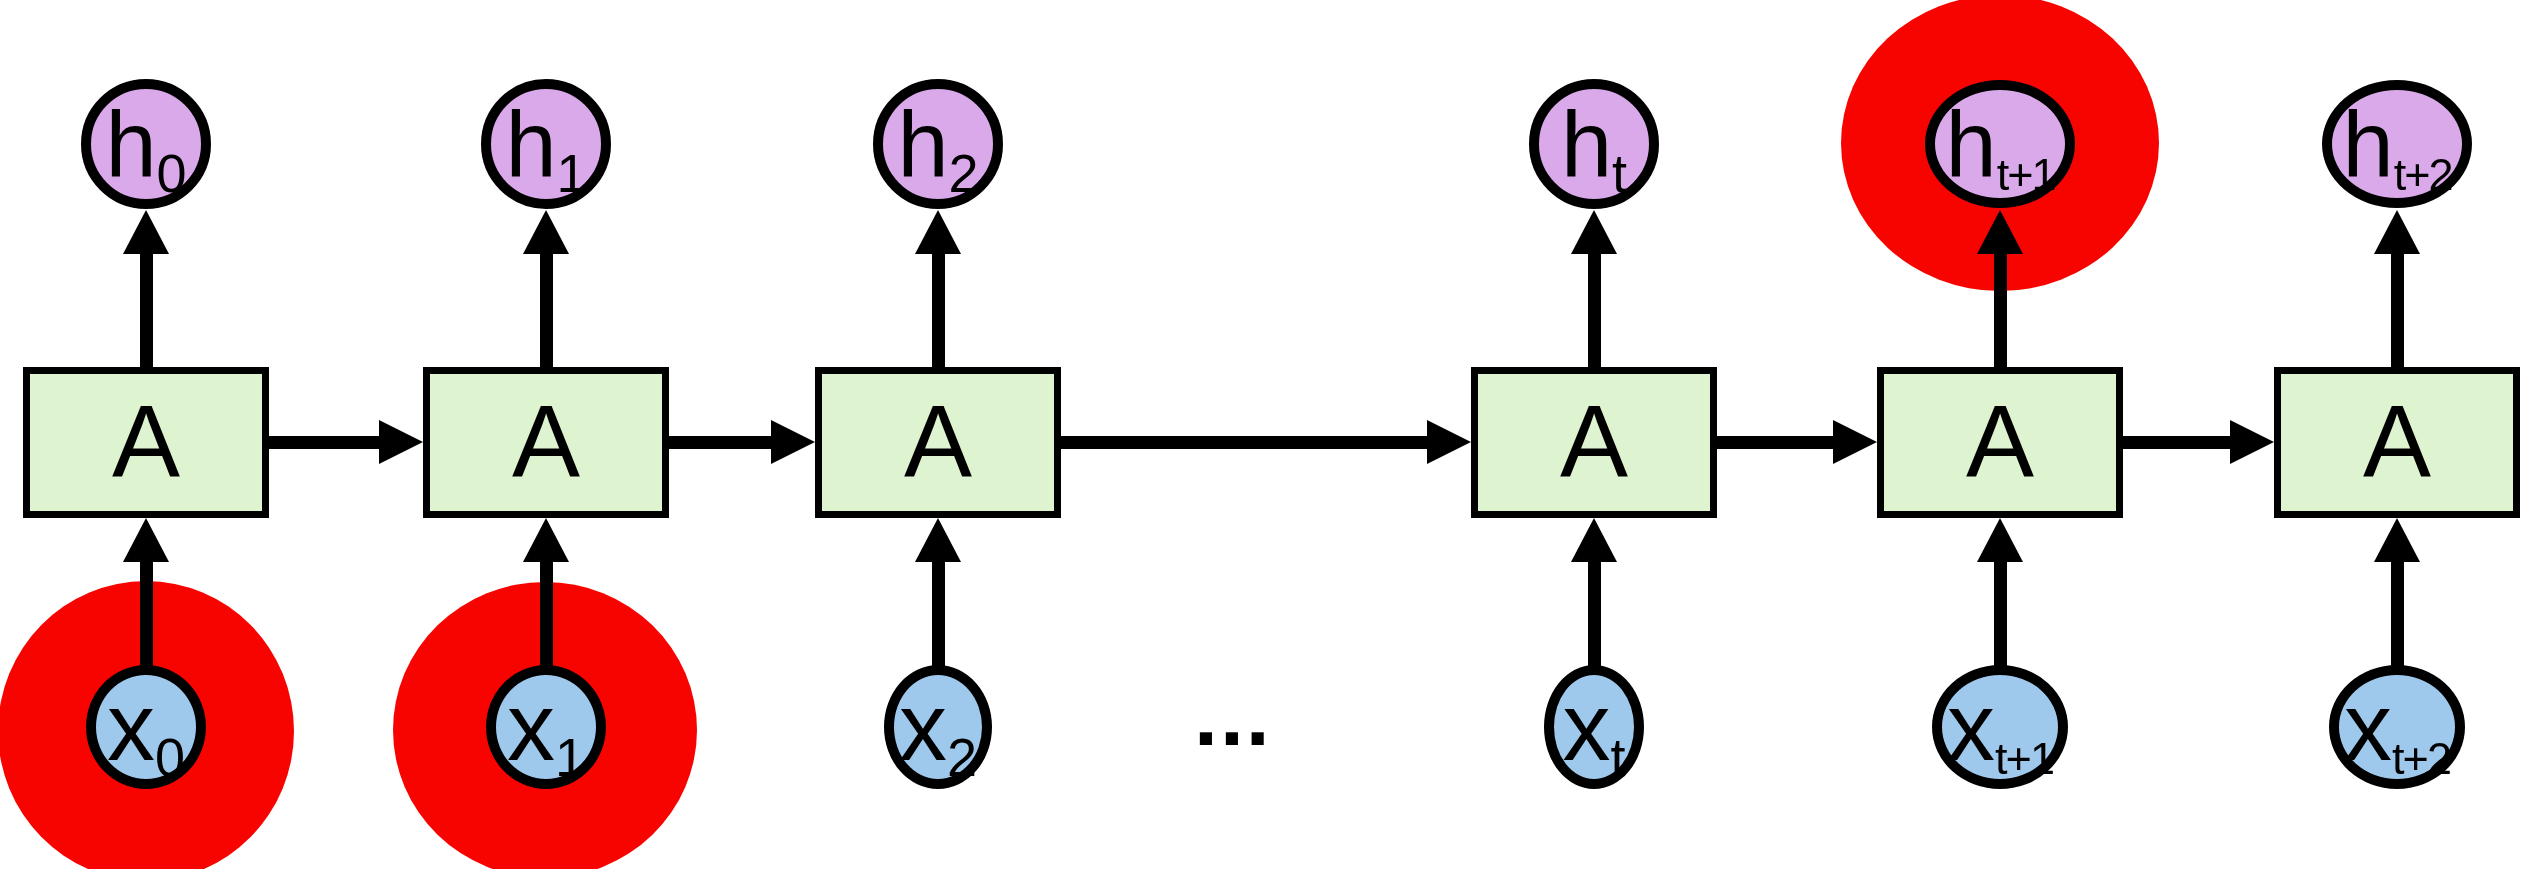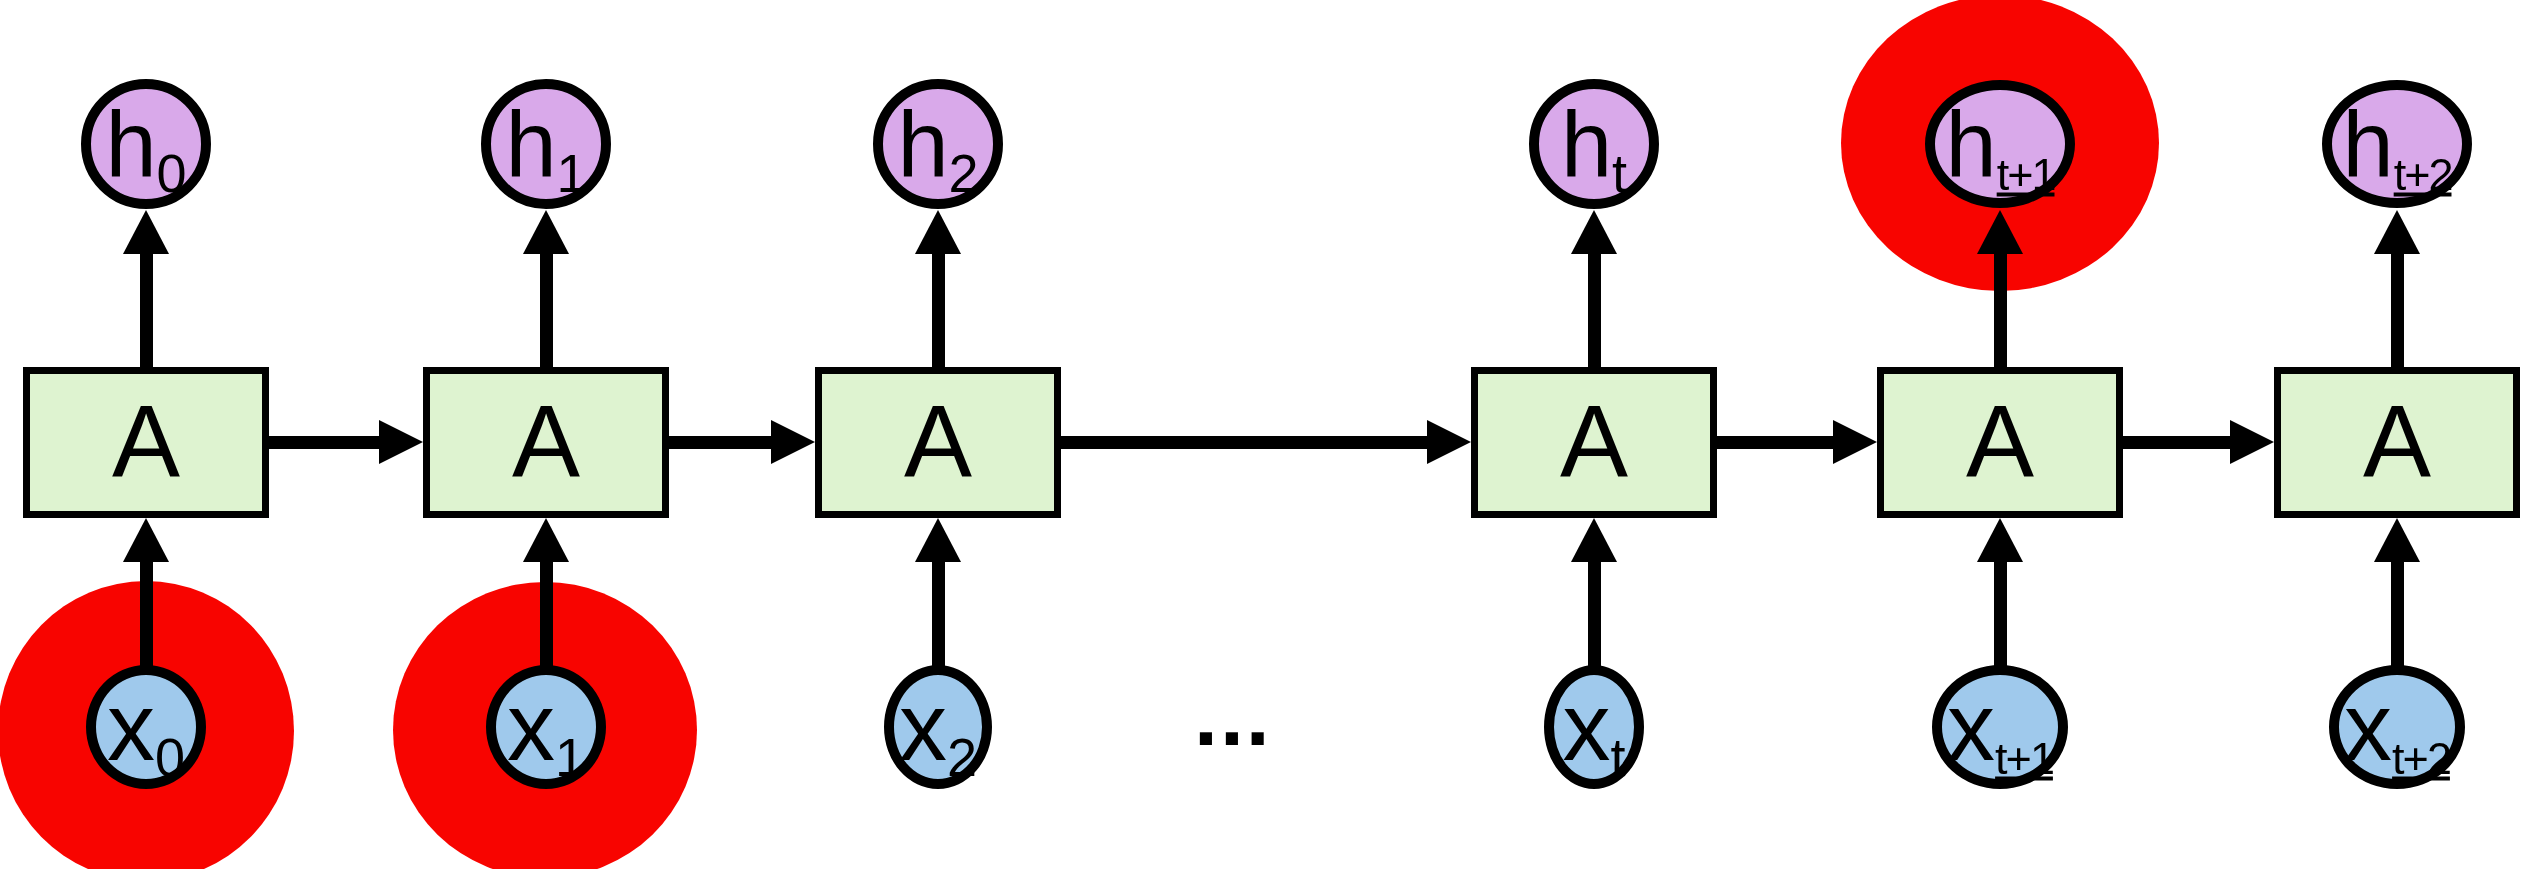--- a/index.html
+++ b/index.html
@@ -52,21 +52,21 @@
     background:var(--cell-fill,#def3d0);
     box-sizing:border-box;display:flex;align-items:center;justify-content:center;
     font-size:102px;z-index:2;
   }
 
   
   .lbl{display:flex;align-items:baseline;}
   .hbase{font-size:92px;line-height:1;}
   .xbase{font-size:96px;line-height:1;}
   .sub{font-size:54px;line-height:1;display:inline-block;transform:translateY(0.30em);}
-  .wide .sub,.c4 .xnode .sub,.c5 .xnode .sub{font-size:45px;letter-spacing:-2px;text-decoration:underline;}
+  .wide .sub,.c4 .xnode .sub,.c5 .xnode .sub{font-size:45px;letter-spacing:-2px;}
 
   
   .vshaft{position:absolute;left:calc(var(--cx) - 6px);width:13px;background:var(--stroke,#000);z-index:1;}
   .up-h .vshaft{top:250px;height:118px;}
   .up-x .vshaft{top:552px;height:116px;}
   .vhead{position:absolute;left:calc(var(--cx) - 23px);width:0;height:0;
     border-left:23px solid transparent;border-right:23px solid transparent;
     border-bottom:44px solid var(--stroke,#000);z-index:1;}
   .up-h .vhead{top:210px;}
   .up-x .vhead{top:518px;}

